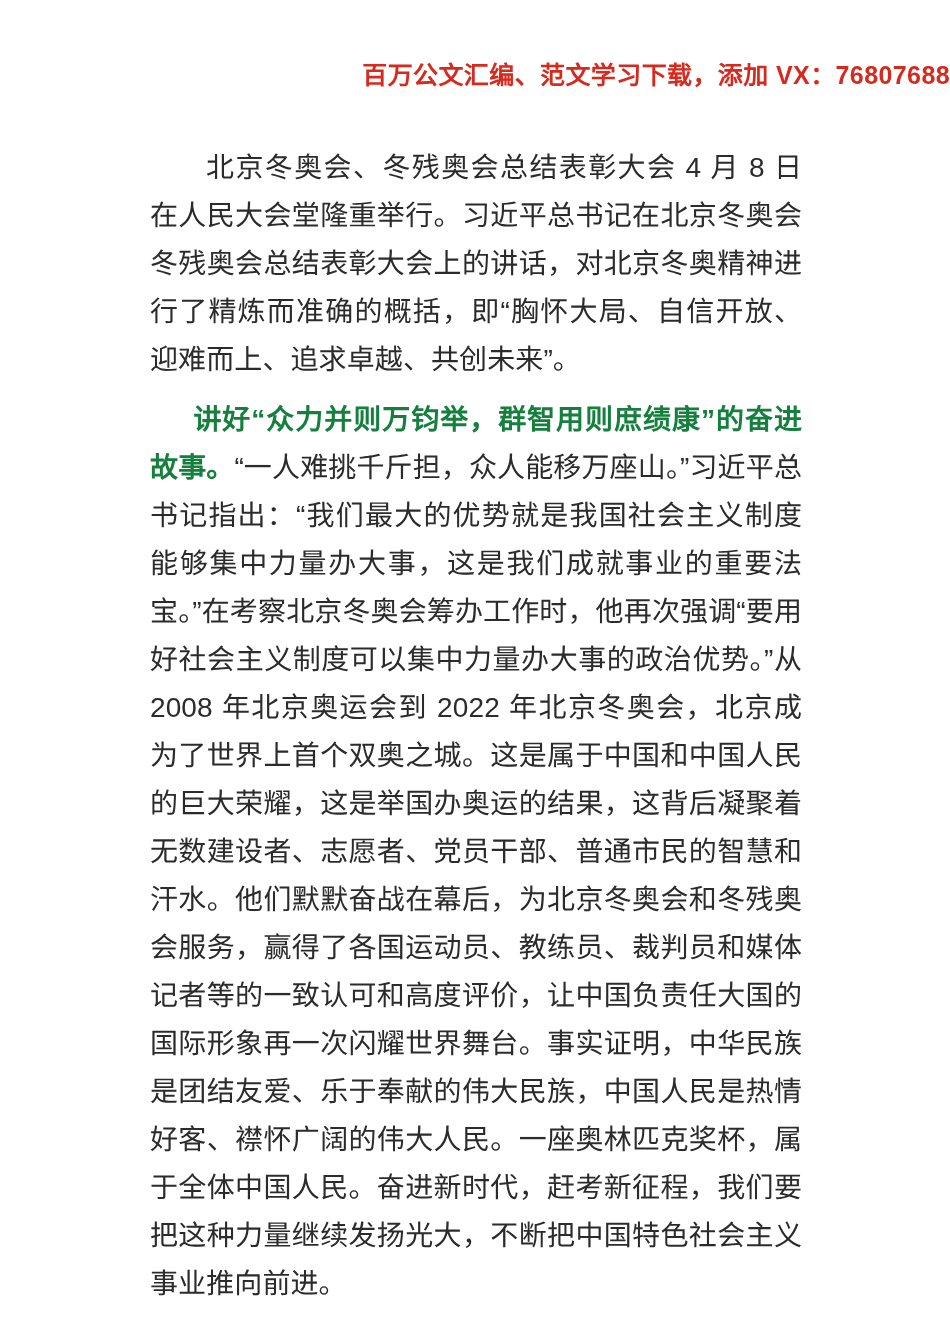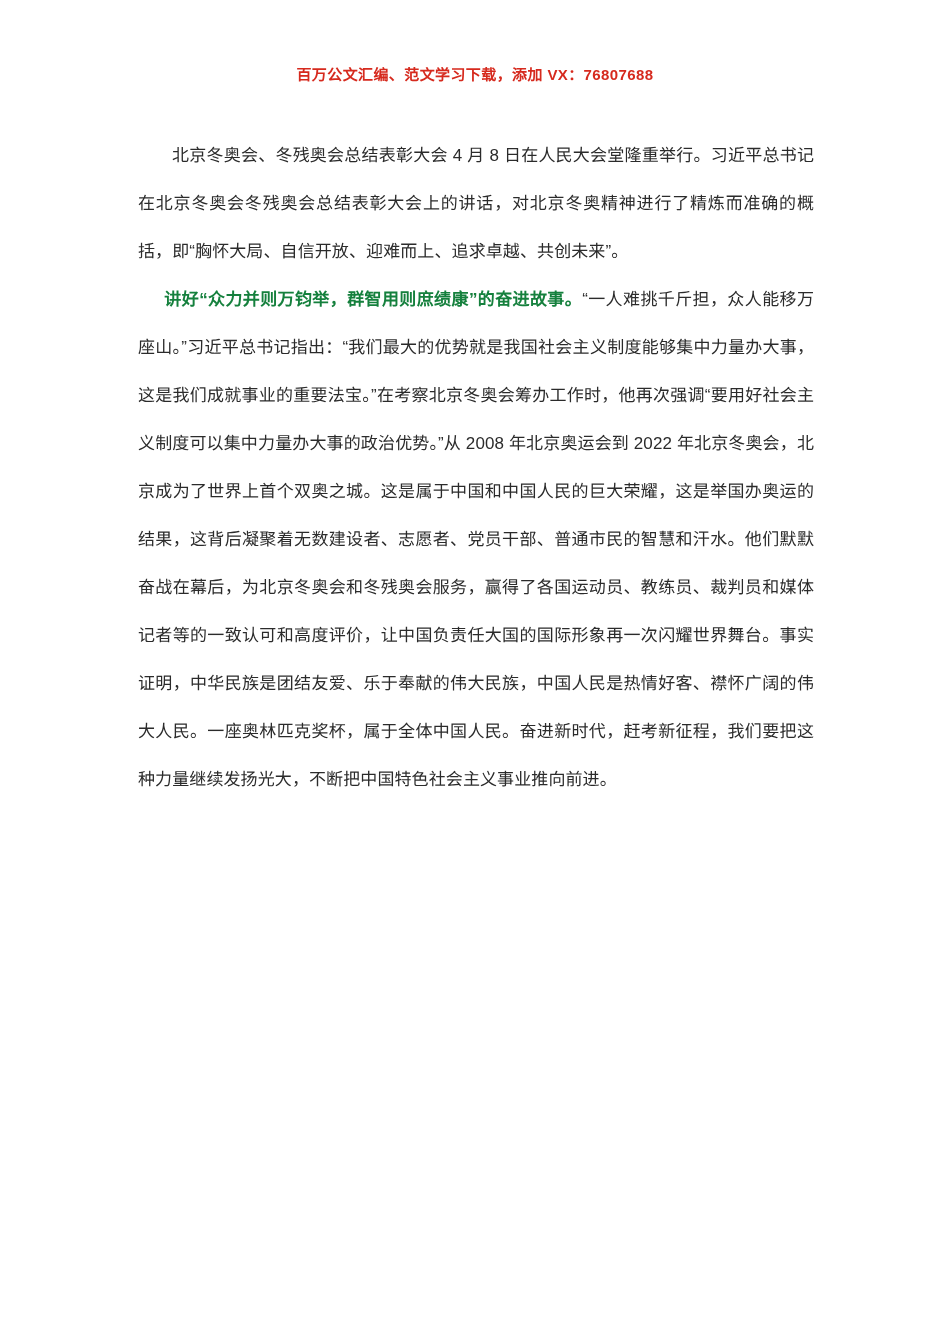--- a/index.html
+++ b/index.html
@@ -25,40 +25,40 @@
     height: 1344px;
     background: #ffffff;
   }
 
   
   .promo-banner {
     position: absolute;
     left: 0;
     top: 58px;
     width: 950px;
-    text-align: center;
-    font-size: 15px;
+    text-align: right;
+    font-size: 25px;
     font-weight: bold;
     letter-spacing: 0.4px;
     color: #d62a1e;
     white-space: nowrap;
     line-height: 34px;
   }
 
   
   .doc-body {
     position: absolute;
     left: 138px;
     top: 132px;
     width: 676px;
   }
 
   .para {
-    margin: 0;
-    font-size: 17px;
+    margin: 12px;
+    font-size: 28px;
     line-height: 48px;
     color: #2b2b2b;
     text-align: justify;
     text-justify: inter-ideograph;
     text-indent: 2em;
     letter-spacing: 0.1px;
     word-break: break-all;
   }
 
   .para + .para {

